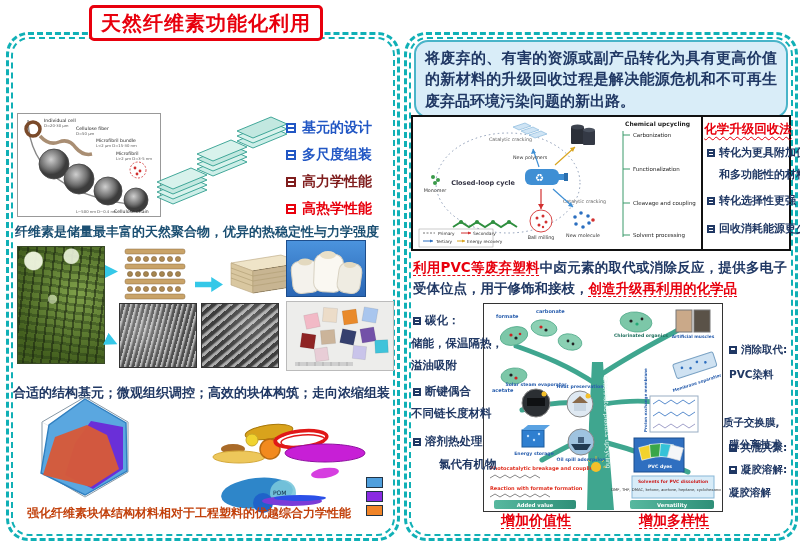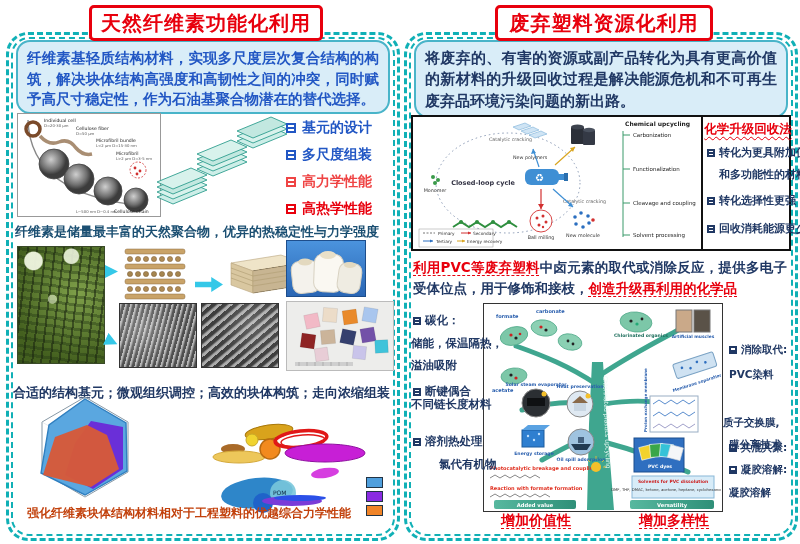--- a/index.html
+++ b/index.html
@@ -43,23 +43,20 @@
   svg text{font-family:"DejaVu Sans","Liberation Sans",sans-serif;}
 </style>
 </head>
 <body>
 
 <div class="panel" style="left:6px;">
   <div class="ttl" style="left:80px;width:228px;">
     <span>天然纤维素功能化利用</span>
   </div>
 
-  <div class="intro" style="left:7px;top:5px;width:352px;height:58px;font-size:14.5px;color:#2257c4;">
-    <span>纤维素基轻质结构材料，实现多尺度层次复合结构的构筑，解决块体结构高强度和高韧性之间的冲突，同时赋予高尺寸稳定性，作为石油基聚合物潜在的替代选择。</span>
-  </div>
 
   <div class="img" style="left:8px;top:78px;width:144px;height:104px;background:#fff;border-color:#999;">
     <svg width="142" height="102" viewBox="0 0 142 102">
       <defs>
         <radialGradient id="semg" cx="40%" cy="35%">
             <stop offset="0%" stop-color="#cfcfcf"></stop>
             <stop offset="70%" stop-color="#707070"></stop>
             <stop offset="100%" stop-color="#3c3c3c"></stop>
           </radialGradient>
       </defs>
@@ -109,21 +106,21 @@
   </svg>
 
   <div class="blt" style="left:277px;top:84px;color:#2257c4;">
     <span class="sq"></span>
     <span>基元的设计</span>
   </div>
   <div class="blt" style="left:277px;top:111px;color:#2257c4;">
     <span class="sq"></span>
     <span>多尺度组装</span>
   </div>
-  <div class="blt" style="left:277px;top:138px;color:#ef4444;">
+  <div class="blt" style="left:277px;top:138px;color:#7f1d1d;">
     <span class="sq"></span>
     <span>高力学性能</span>
   </div>
   <div class="blt" style="left:277px;top:165px;color:#e8000d;">
     <span class="sq"></span>
     <span>高热学性能</span>
   </div>
 
   <div class="cap" style="left:6px;top:188px;font-size:13px;color:#1b4f72;">
     <span>纤维素是储量最丰富的天然聚合物，优异的热稳定性与力学强度</span>
@@ -289,23 +286,20 @@
     <div style="width:15px;height:9px;background:#8a2be2;border:1px solid #234;"></div>
     <div style="width:15px;height:9px;background:#f08428;border:1px solid #234;"></div>
   </div>
 
   <div class="cap" style="left:18px;top:470px;font-size:12px;color:#c2410c;">
     <span>强化纤维素块体结构材料相对于工程塑料的优越综合力学性能</span>
   </div>
 </div>
 
 <div class="panel" style="left:404px;">
-  <div class="ttl" style="left:88px;width:212px;">
-    <span>废弃塑料资源化利用</span>
-  </div>
 
   <div class="intro" style="left:7px;top:5px;width:352px;height:62px;font-size:15px;color:#203864;">
     <span>将废弃的、有害的资源或副产品转化为具有更高价值的新材料的升级回收过程是解决能源危机和不可再生废弃品环境污染问题的新出路。</span>
   </div>
 
   <div class="abs" style="left:4px;top:80px;width:380px;height:136px;border:2px solid #111;background:#fff;box-sizing:border-box;">
     <svg class="abs" style="left:0;top:0;" width="286" height="132" viewBox="0 0 286 132">
       <ellipse cx="95" cy="66" rx="72" ry="50" fill="none" stroke="#8a9ab5" stroke-width="1" stroke-dasharray="1.5 3"></ellipse>
       <text x="70" y="68" font-size="6.5" font-weight="bold" fill="#334" text-anchor="middle">Closed-loop cycle</text>
       <g fill="#3a9a4a">
@@ -564,21 +558,21 @@
   <div class="note" style="left:4px;top:301px;font-size:11.5px;">
     <span>储能，保温隔热，</span>
   </div>
   <div class="note" style="left:4px;top:323px;font-size:11.5px;">
     <span>溢油吸附</span>
   </div>
   <div class="note" style="left:6px;top:349px;font-size:11.5px;">
     <span class="sq" style="width:8px;height:8px;"></span>
     <span>断键偶合</span>
   </div>
-  <div class="note" style="left:4px;top:362px;font-size:11.5px;">
+  <div class="note" style="left:4px;top:371px;font-size:11.5px;">
     <span>不同链长度材料</span>
   </div>
   <div class="note" style="left:6px;top:399px;font-size:11.5px;">
     <span class="sq" style="width:8px;height:8px;"></span>
     <span>溶剂热处理</span>
   </div>
   <div class="note" style="left:4px;top:422px;font-size:11.5px;margin-left:28px;">
     <span>氯代有机物</span>
   </div>
 

